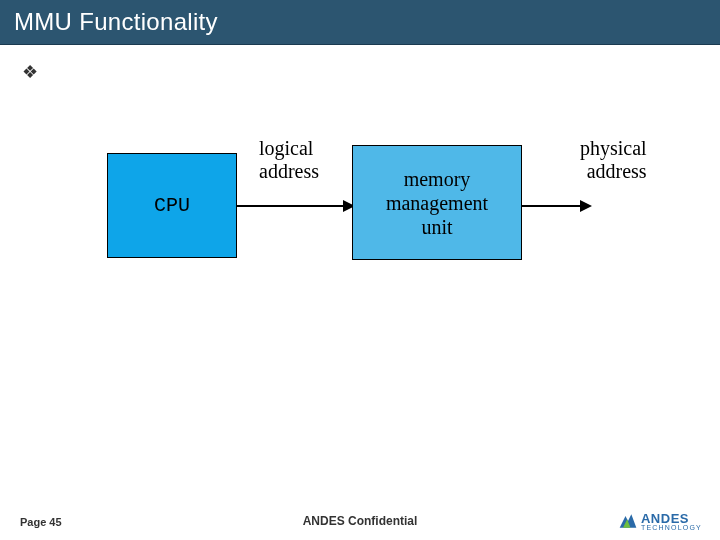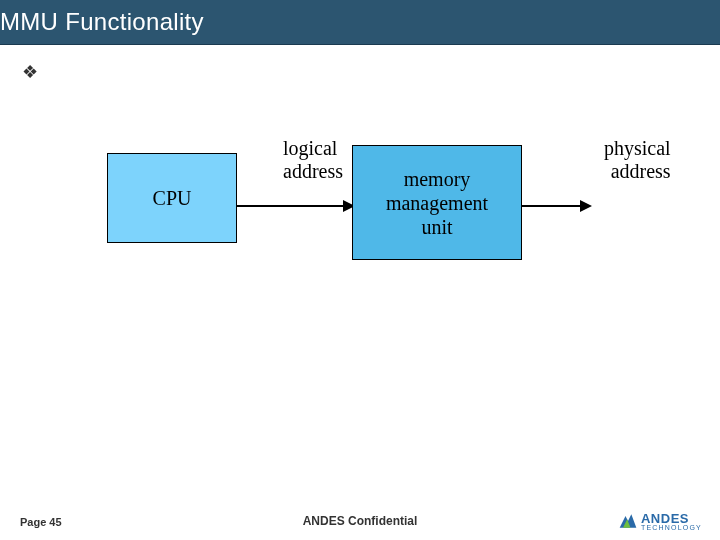--- a/index.html
+++ b/index.html
@@ -7,21 +7,21 @@
     width: 720px;
     height: 540px;
     font-family: Arial, Helvetica, sans-serif;
     background: #fff;
     position: relative;
     overflow: hidden;
   }
   .title-bar {
     background: #2c5570;
     color: #fff;
-    padding: 8px 0;
+    padding: 8px 14px;
     font-size: 24px;
     font-weight: normal;
     border-bottom: 1px solid #1a3a50;
     letter-spacing: 0.3px;
   }
   .content {
     padding: 14px 22px;
   }
   .bullet-row {
     display: flex;
@@ -48,22 +48,23 @@
     justify-content: center;
     text-align: center;
     font-family: "Times New Roman", Times, serif;
     font-size: 20px;
     line-height: 1.2;
   }
   .cpu-box {
     left: 85px;
     top: 28px;
     width: 130px;
-    height: 90px;
-    background: #7dd3fc;
+    height: 105px;
+    background: #0ea5e9;
+    font-family: Liberation Mono, monospace;
   }
   .mmu-box {
     left: 330px;
     top: 20px;
     width: 170px;
     height: 115px;
     background: #4fb8e8;
     padding: 4px 6px;
   }
   .arrow-line {
@@ -81,21 +82,20 @@
   .arrow1-line { left: 215px; top: 80px; width: 108px; }
   .arrow1-head { left: 321px; top: 75px; }
   .arrow2-line { left: 500px; top: 80px; width: 60px; }
   .arrow2-head { left: 558px; top: 75px; }
   .label {
     position: absolute;
     font-family: "Times New Roman", Times, serif;
     font-size: 20px;
     line-height: 1.15;
     color: #000;
-    margin-left: 24px;
   }
   .label-logical { left: 237px; top: 12px; }
   .label-physical { left: 558px; top: 12px; text-align: right; }
   .footer {
     position: absolute;
     left: 0; right: 0;
     bottom: 12px;
     height: 24px;
     font-size: 11px;
     color: #444;

